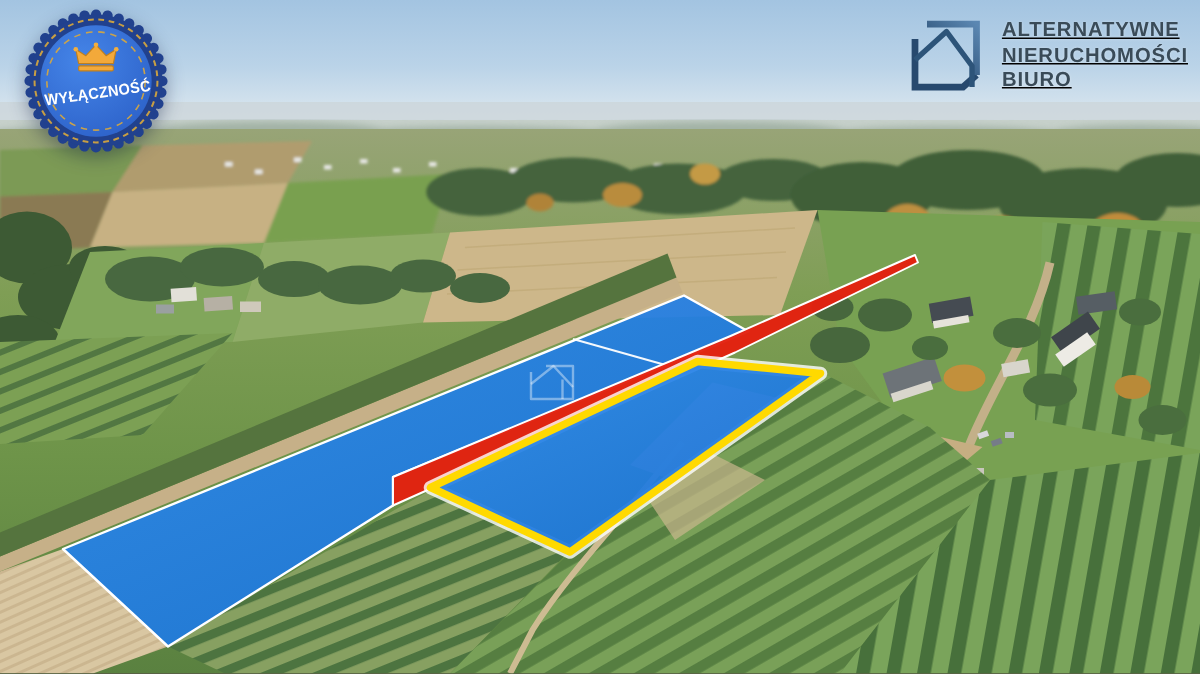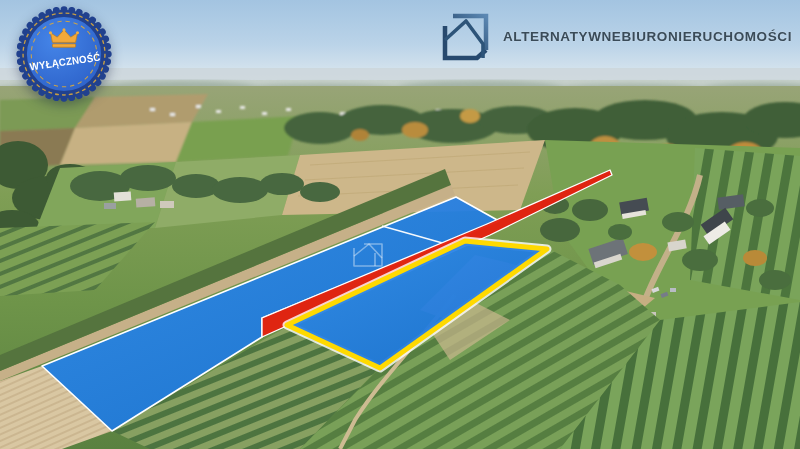--- a/index.html
+++ b/index.html
@@ -13,21 +13,21 @@
     filter:drop-shadow(0 4px 6px rgba(8,20,60,.38));
   }
   .badge svg{display:block;width:100%;height:100%;}
   .badge text{
     font-family:"Liberation Sans",sans-serif;font-weight:bold;
     font-size:10.8px;letter-spacing:.2px;fill:#fff;
   }
   .agency-logo{
     position:absolute;right:8px;top:9px;display:flex;align-items:center;gap:10px;
   }
-  .agency-logo .logo-text{display:flex;flex-direction:row;}
+  .agency-logo .logo-text{display:flex;flex-direction:column;text-decoration:underline;}
   .agency-logo .logo-text span{
     font-size:13.5px;font-weight:bold;color:#3a4b58;letter-spacing:.6px;line-height:16.5px;
     text-shadow:0 0 2px rgba(255,255,255,.35);
   }
 </style>
 </head>
 <body>
 
 <div class="scene">
 
@@ -261,18 +261,18 @@
           <stop offset="0" stop-color="#1f4063"></stop>
             <stop offset="1" stop-color="#5b87b2"></stop>
         </linearGradient>
       </defs>
       <path d="M8,17 L8,49 L40,49 L49,41" fill="none" stroke="#27496e" stroke-width="4.5"></path>
       <path d="M16,7 L49,7 L49,41" fill="none" stroke="url(#logoG)" stroke-width="4.5"></path>
       <path d="M8,31 L29,12 L46,35 L46,49" fill="none" stroke="#2d5479" stroke-width="3.6" stroke-linejoin="round"></path>
     </svg>
     <div class="logo-text">
       <span>ALTERNATYWNE</span>
+      <span>NIERUCHOMOŚCI</span>
       <span>BIURO</span>
-      <span>NIERUCHOMOŚCI</span>
     </div>
   </div>
 
 </div>
 
 </body></html>

